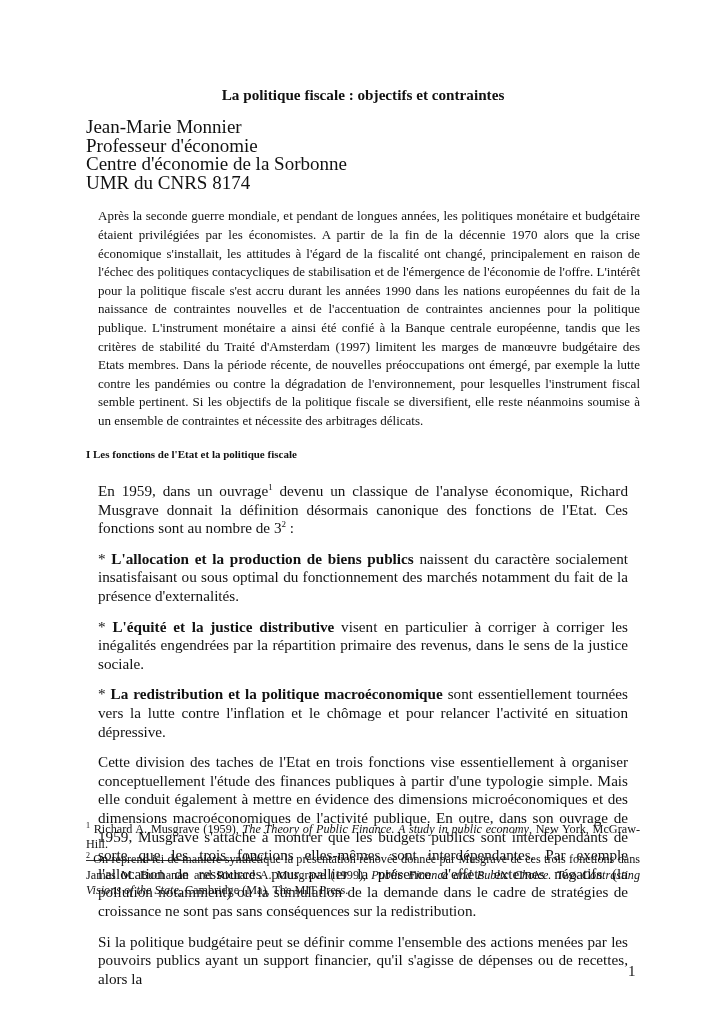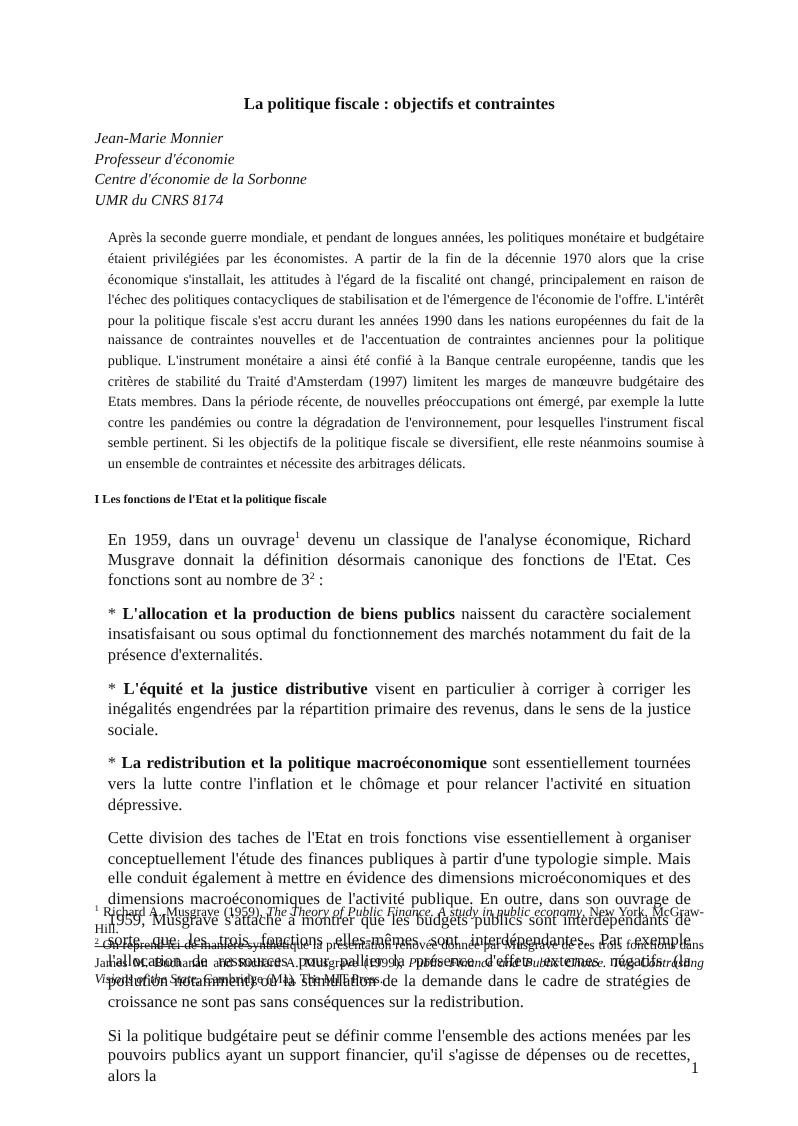--- a/index.html
+++ b/index.html
@@ -1,20 +1,20 @@
 <!DOCTYPE html>
 <html><head>
 <meta charset="utf-8">
 <style>
   html, body { margin: 0; padding: 0; background: #ffffff; }
   body { width: 725px; height: 1024px; position: relative; overflow: hidden;
          font-family: "Liberation Serif", serif; color: #111; }
   .page { position: absolute; left: 86px; top: 86px; width: 554px; }
   .title { text-align: center; font-weight: bold; font-size: 15.2px; line-height: 18px; margin: 0 0 14px 0; font-family: Liberation Serif, serif; }
-  .affil { font-style: italic; font-size: 14px; line-height: 18.6px; margin: 0 0 15px 0; }
+  .affil { font-size: 19px; line-height: 18.6px; margin: 0 0 15px 0; }
   .affil div { white-space: nowrap; }
   .abstract { font-size: 13px; line-height: 18.6px; text-align: justify; margin: 0 0 14px 12px; }
   .section-heading { font-weight: bold; font-size: 11px; line-height: 18.6px; margin: 0 0 19px 0; }
   .body p { margin: 12px; font-size: 15.2px; line-height: 18.6px; text-align: justify; }
   sup { font-size: 9px; line-height: 0; vertical-align: super; }
   .fn-rule { position: absolute; left: 86px; top: 860px; width: 176px; height: 0; border-top: 1px solid #333; }
   .footnotes { position: absolute; left: 86px; top: 822px; width: 554px; font-size: 12.2px; line-height: 15.2px; text-align: justify; }
   .footnotes p { margin: 0; }
   .footnotes sup { font-size: 8px; }
   .page-number { position: absolute; left: 628px; top: 963px; font-size: 15px; }

